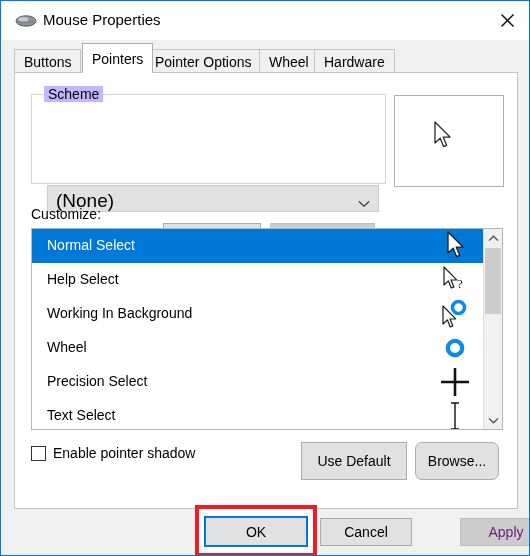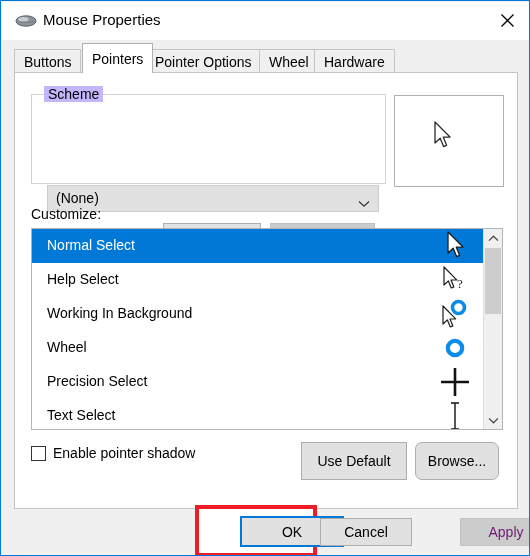--- a/index.html
+++ b/index.html
@@ -114,21 +114,21 @@
     left: 32px; top: 112px;
     width: 332px; height: 27px;
     background: #e1e1e1;
     border: 1px solid #cccccc;
     box-sizing: border-box;
     cursor: default;
   }
   .combo-text {
     position: absolute;
     left: 8px; top: 4px;
-    font-size: 14px;
+    font-size: 19px;
     color: #000;
   }
   .combo-arrow {
     position: absolute;
     right: 8px; top: 8px;
   }
 
   .btn {
     position: absolute;
     box-sizing: border-box;
@@ -447,21 +447,21 @@
       <span>Use Default</span>
     </div>
     <div class="btn" style="left:400px; top:369px; width:84px; height:27px;border-radius:7px;">
       <span>Browse...</span>
     </div>
 
   </div>
 
   <div class="annot" style="left:194px; top:504px; width:122px; height:52px;"></div>
 
-  <div class="footer-btn focused" style="left:203px; top:515px; width:104px; height:31px;margin-left:36px;">
+  <div class="footer-btn focused" style="left:203px; top:515px; width:104px; height:31px;">
     <span>OK</span>
   </div>
   <div class="footer-btn" style="left:319px; top:517px; width:92px; height:28px;">
     <span>Cancel</span>
   </div>
   <div class="footer-btn disabled" style="left:423px; top:517px; width:92px; height:28px;">
     <span>Apply</span>
   </div>
 
 </div>

